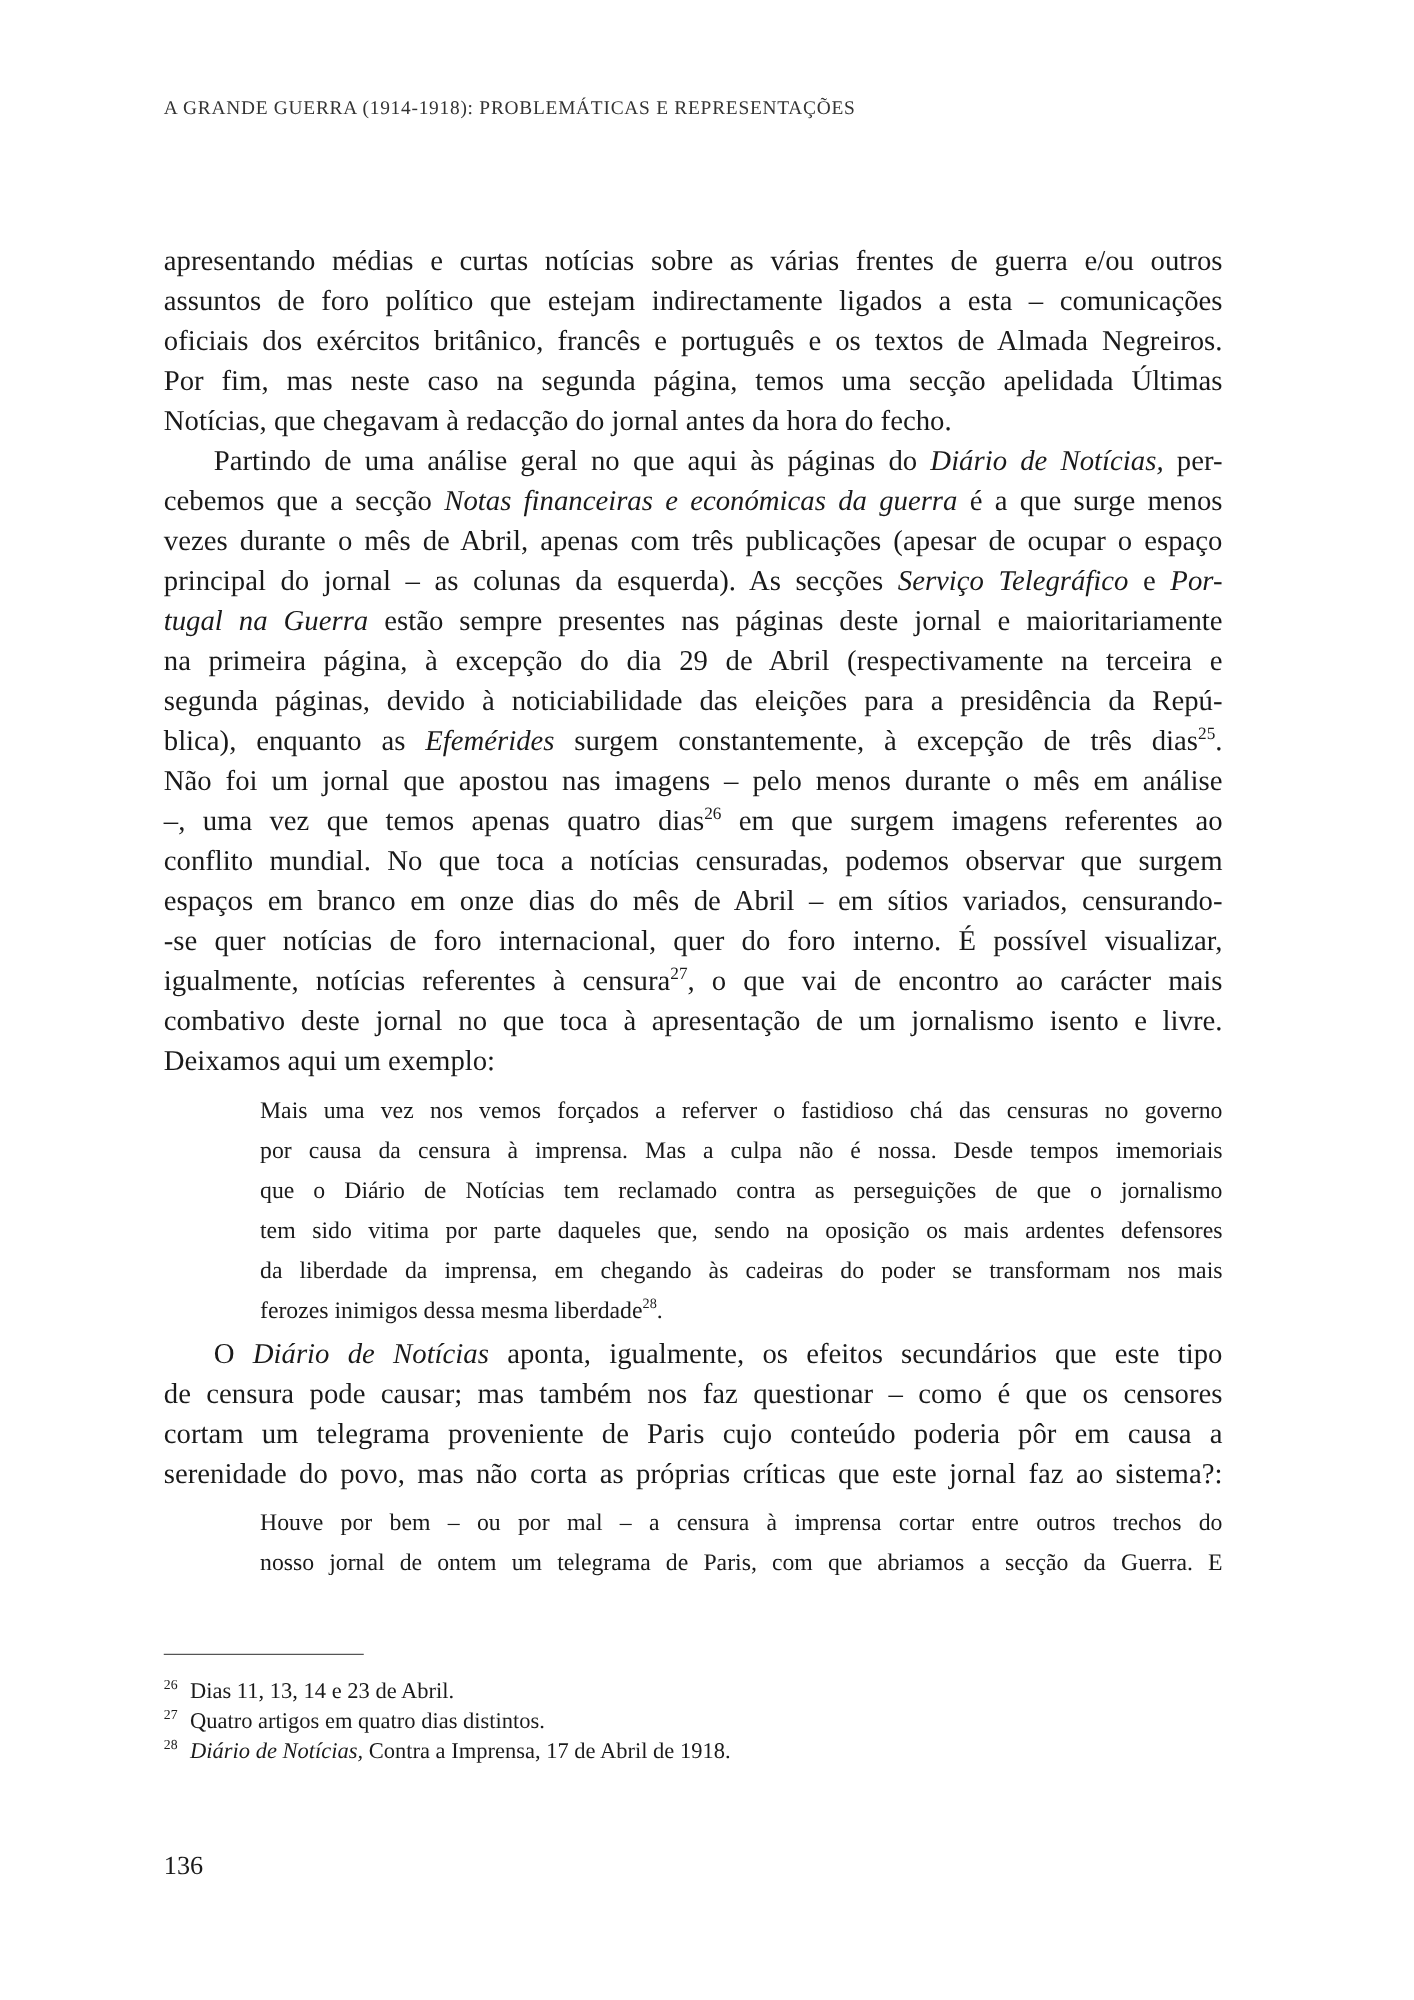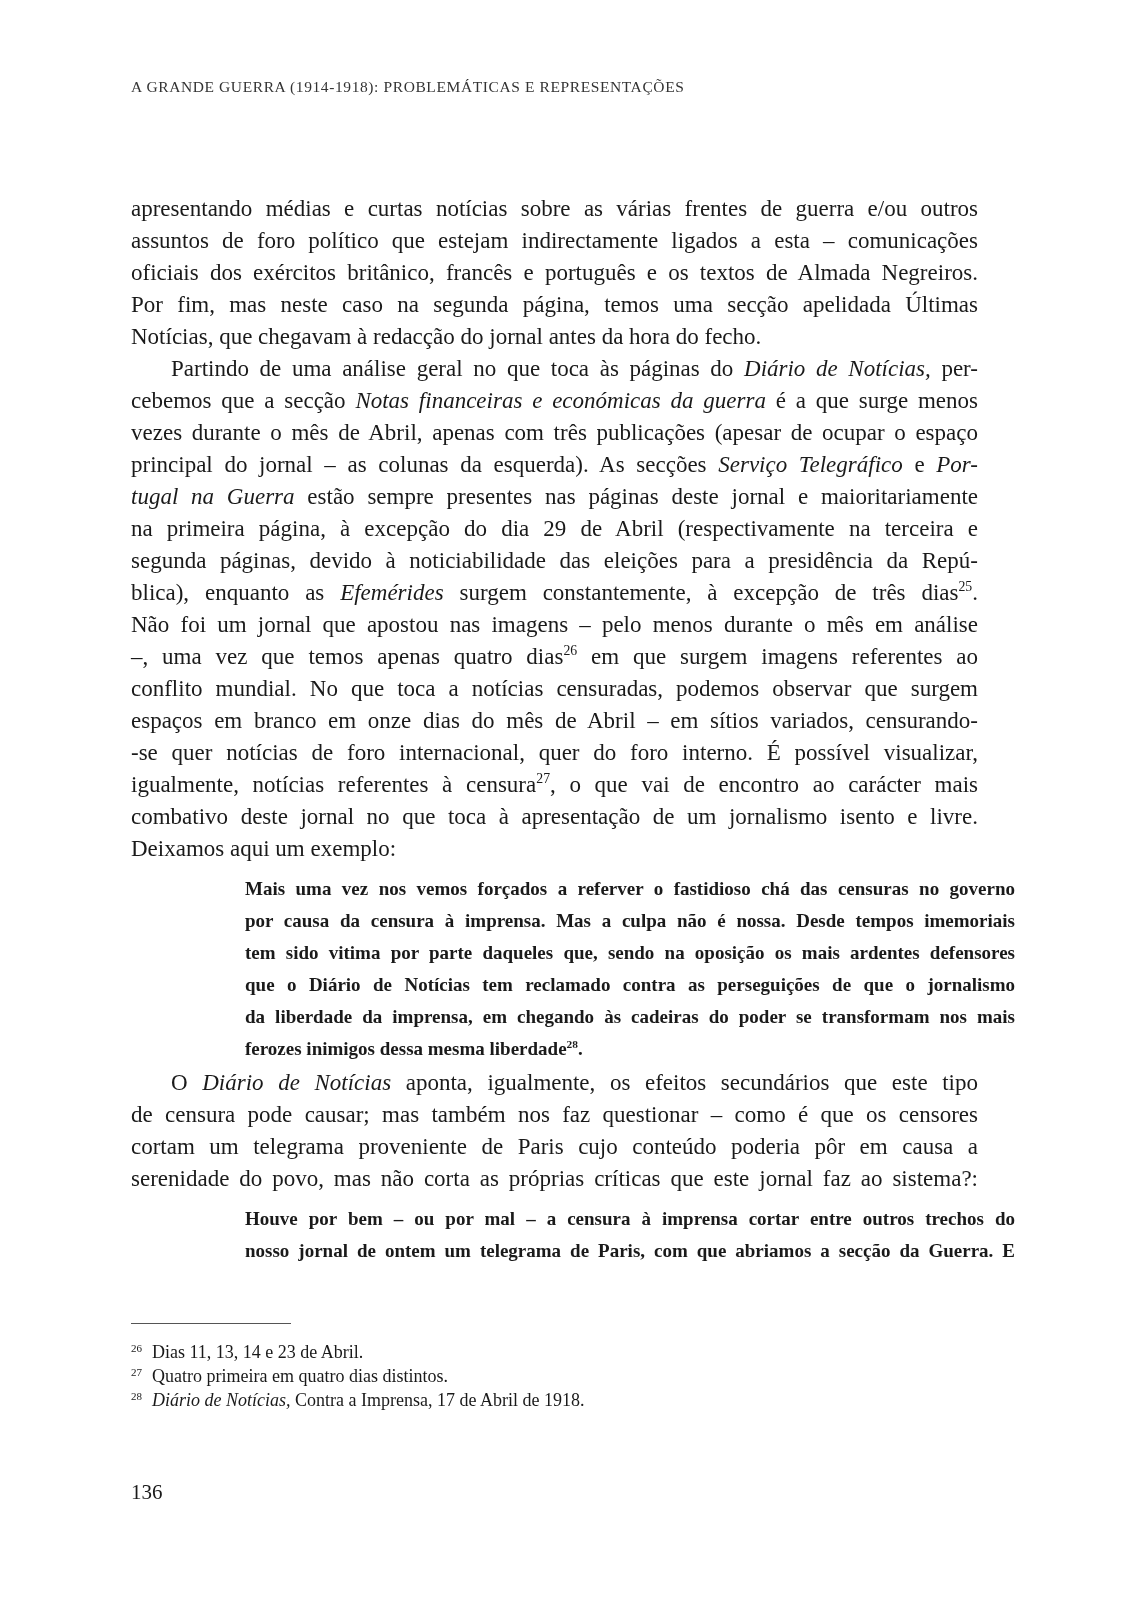--- a/index.html
+++ b/index.html
@@ -18,21 +18,21 @@
     position: absolute; left: 131px; top: 193px; width: 847px;
   }
   .line {
     display: block; height: 32px; line-height: 32px;
     font-size: 23px; white-space: nowrap;
     text-align: justify; text-align-last: justify;
   }
   .line.last { text-align-last: left; }
   .line.indent { padding-left: 40px; }
   .quote {
-    display: block; margin-left: 114px; width: 770px; font-weight: bold;
+    display: block; margin-left: 77px; width: 770px;
   }
   .qline {
     display: block; height: 32px; line-height: 32px; font-size: 19px;
     white-space: nowrap; text-align: justify; text-align-last: justify;
   }
   .qline.last { text-align-last: left; }
   i { font-style: italic; }
   sup { font-size: 60%; line-height: 0; vertical-align: super; }
   .rule {
     position: absolute; left: 131px; top: 1323px; width: 160px; height: 1px;
@@ -58,43 +58,43 @@
 
   <div>
     <span class="line">apresentando médias e curtas notícias sobre as várias frentes de guerra e/ou outros</span>
     <span class="line">assuntos de foro político que estejam indirectamente ligados a esta – comunicações</span>
     <span class="line">oficiais dos exércitos britânico, francês e português e os textos de Almada Negreiros.</span>
     <span class="line">Por fim, mas neste caso na segunda página, temos uma secção apelidada Últimas</span>
     <span class="line last">Notícias, que chegavam à redacção do jornal antes da hora do fecho.</span>
   </div>
 
   <div>
-    <span class="line indent"><span>Partindo de uma análise geral no que toca às páginas do </span><i>Diário de Notícias,</i><span> per-</span></span>
+    <span class="line indent"><span>Partindo de uma análise geral no que aqui às páginas do </span><i>Diário de Notícias,</i><span> per-</span></span>
     <span class="line"><span>cebemos que a secção </span><i>Notas financeiras e económicas da guerra</i><span> é a que surge menos</span></span>
     <span class="line">vezes durante o mês de Abril, apenas com três publicações (apesar de ocupar o espaço</span>
     <span class="line"><span>principal do jornal – as colunas da esquerda). As secções </span><i>Serviço Telegráfico</i><span> e </span><i>Por-</i></span>
     <span class="line"><i>tugal na Guerra</i><span> estão sempre presentes nas páginas deste jornal e maioritariamente</span></span>
     <span class="line">na primeira página, à excepção do dia 29 de Abril (respectivamente na terceira e</span>
     <span class="line">segunda páginas, devido à noticiabilidade das eleições para a presidência da Repú-</span>
     <span class="line"><span>blica), enquanto as </span><i>Efemérides</i><span> surgem constantemente, à excepção de três dias</span><sup>25</sup><span>.</span></span>
     <span class="line">Não foi um jornal que apostou nas imagens – pelo menos durante o mês em análise</span>
     <span class="line"><span>–, uma vez que temos apenas quatro dias</span><sup>26</sup><span> em que surgem imagens referentes ao</span></span>
     <span class="line">conflito mundial. No que toca a notícias censuradas, podemos observar que surgem</span>
     <span class="line">espaços em branco em onze dias do mês de Abril – em sítios variados, censurando-</span>
     <span class="line">-se quer notícias de foro internacional, quer do foro interno. É possível visualizar,</span>
     <span class="line"><span>igualmente, notícias referentes à censura</span><sup>27</sup><span>, o que vai de encontro ao carácter mais</span></span>
     <span class="line">combativo deste jornal no que toca à apresentação de um jornalismo isento e livre.</span>
     <span class="line last">Deixamos aqui um exemplo:</span>
   </div>
 
   <div class="quote" style="margin-top:8px;">
     <span class="qline">Mais uma vez nos vemos forçados a referver o fastidioso chá das censuras no governo</span>
     <span class="qline">por causa da censura à imprensa. Mas a culpa não é nossa. Desde tempos imemoriais</span>
+    <span class="qline">que o Diário de Notícias tem reclamado contra as perseguições de que o jornalismo</span>
     <span class="qline">tem sido vitima por parte daqueles que, sendo na oposição os mais ardentes defensores</span>
-    <span class="qline">que o Diário de Notícias tem reclamado contra as perseguições de que o jornalismo</span>
     <span class="qline">da liberdade da imprensa, em chegando às cadeiras do poder se transformam nos mais</span>
     <span class="qline last"><span>ferozes inimigos dessa mesma liberdade</span><sup>28</sup><span>.</span></span>
   </div>
 
   <div style="margin-top:2px;">
     <span class="line indent"><span>O </span><i>Diário de Notícias</i><span> aponta, igualmente, os efeitos secundários que este tipo</span></span>
     <span class="line">de censura pode causar; mas também nos faz questionar – como é que os censores</span>
     <span class="line">cortam um telegrama proveniente de Paris cujo conteúdo poderia pôr em causa a</span>
     <span class="line">serenidade do povo, mas não corta as próprias críticas que este jornal faz ao sistema?:</span>
   </div>
@@ -102,17 +102,17 @@
   <div class="quote" style="margin-top:8px;">
     <span class="qline">Houve por bem – ou por mal – a censura à imprensa cortar entre outros trechos do</span>
     <span class="qline">nosso jornal de ontem um telegrama de Paris, com que abriamos a secção da Guerra. E</span>
   </div>
 </div>
 
 <div class="rule"></div>
 
 <div class="footnotes">
   <span class="fn"><span class="num">26</span><span>Dias 11, 13, 14 e 23 de Abril.</span></span>
-  <span class="fn"><span class="num">27</span><span>Quatro primeira em quatro dias distintos.</span></span>
+  <span class="fn"><span class="num">27</span><span>Quatro artigos em quatro dias distintos.</span></span>
   <span class="fn"><span class="num">28</span><i>Diário de Notícias,</i><span> Contra a Imprensa, 17 de Abril de 1918.</span></span>
 </div>
 
 <div class="page-number">136</div>
 
 </body></html>

